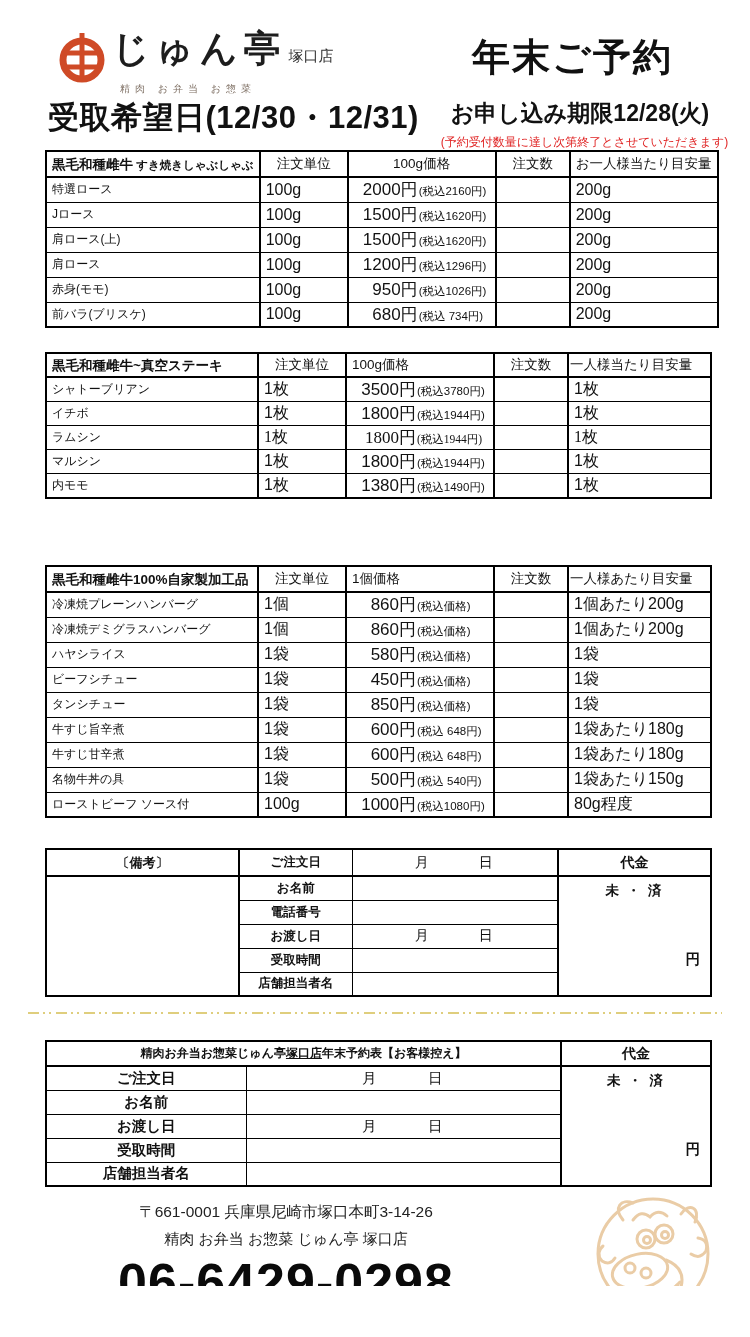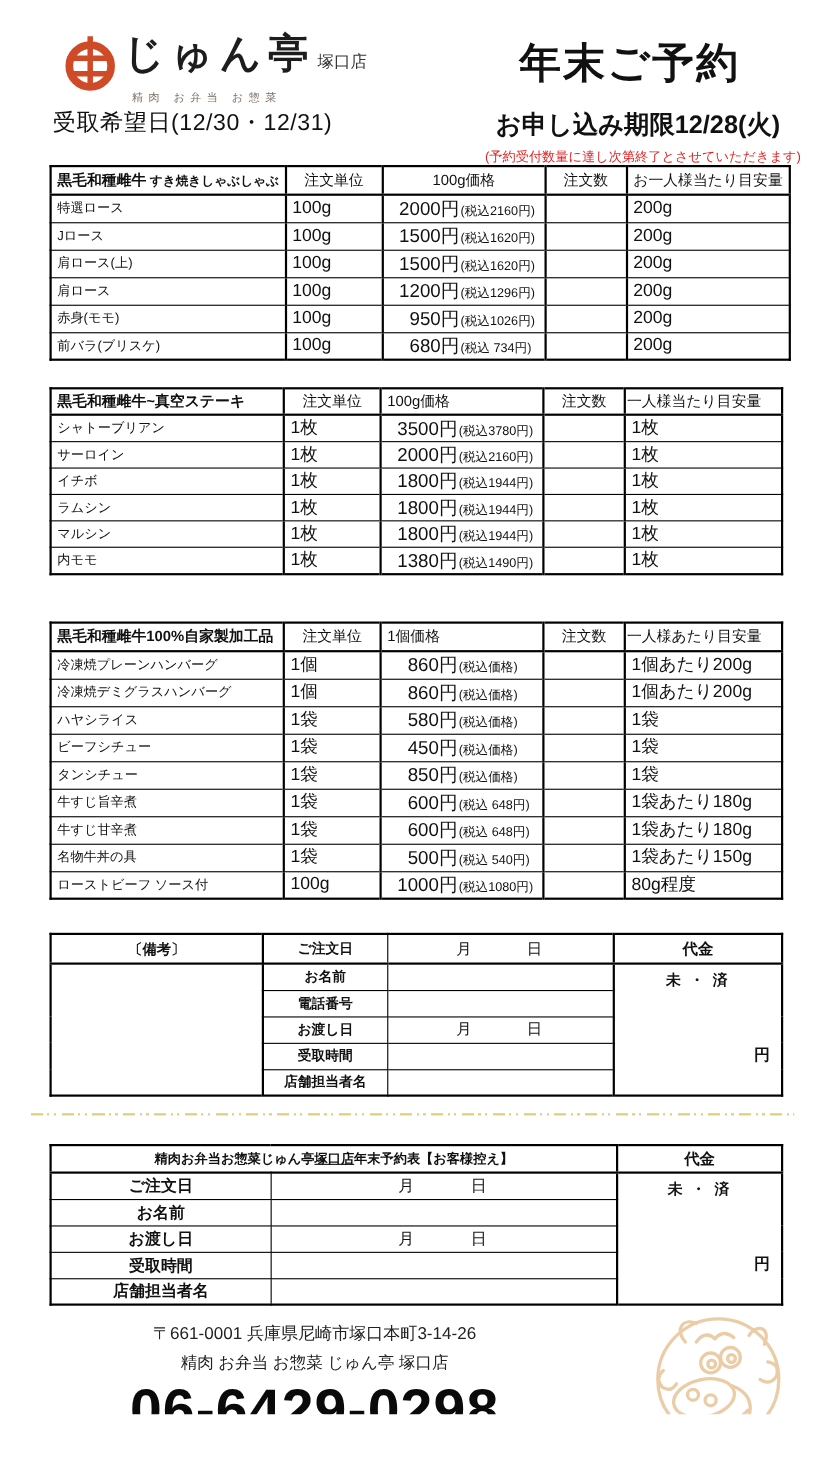--- a/index.html
+++ b/index.html
@@ -5,21 +5,21 @@
   html,body{margin:0;padding:0;}
   body{background:#fff;font-family:"Liberation Sans","DejaVu Sans",sans-serif;color:#111;}
   #page{position:relative;width:750px;height:1286px;background:#fff;overflow:hidden;}
 
   
   .brand-logo{position:absolute;left:56px;top:30px;}
   .brand-line{position:absolute;left:112px;top:24px;white-space:nowrap;}
   .brand-name{font-family:"DejaVu Serif","Liberation Serif",serif;font-weight:bold;font-size:37px;color:#1d1d1d;letter-spacing:6px;}
   .brand-branch{font-family:"DejaVu Serif","Liberation Serif",serif;font-size:15px;color:#333;margin-left:2px;}
   .brand-sub{position:absolute;left:120px;top:82px;font-size:10px;letter-spacing:5px;color:#7d6e62;}
-  .pickup{position:absolute;left:48px;top:97px;font-size:21px;font-weight:normal;letter-spacing:0.5px;}
+  .pickup{position:absolute;left:48px;top:97px;font-size:31px;font-weight:bold;letter-spacing:0.5px;}
   .main-title{position:absolute;left:430px;top:32px;width:285px;text-align:center;font-size:38px;font-weight:bold;letter-spacing:2px;}
   .deadline{position:absolute;left:425px;top:98px;width:310px;text-align:center;font-size:23px;font-weight:bold;}
   .notice{position:absolute;left:432px;top:134px;width:305px;text-align:center;font-size:12px;}
 
   
   .tablebox{position:absolute;left:45px;}
   table{border-collapse:collapse;table-layout:fixed;}
   .ptable,.mtable,.ctable{border:2px solid #000;}
 
   
@@ -173,34 +173,27 @@
         </thead>
         <tbody>
           <tr style="height: 23px;">
             <td class="c-name">シャトーブリアン</td>
             <td class="c-unit">1枚</td>
             <td class="c-price"><span class="p-main">3500円</span><span class="p-tax">(税込3780円)</span></td>
             <td class="c-qty"></td>
             <td class="c-guide">1枚</td>
           </tr>
           <tr style="height: 23px;">
-            <td class="c-name">サーロイン</td>
-            <td class="c-unit">1枚</td>
-            <td class="c-price"><span class="p-main">2000円</span><span class="p-tax">(税込2160円)</span></td>
-            <td class="c-qty"></td>
-            <td class="c-guide">1枚</td>
-          </tr>
-          <tr style="height: 23px;">
             <td class="c-name">イチボ</td>
             <td class="c-unit">1枚</td>
             <td class="c-price"><span class="p-main">1800円</span><span class="p-tax">(税込1944円)</span></td>
             <td class="c-qty"></td>
             <td class="c-guide">1枚</td>
           </tr>
-          <tr style="height: 23px;">
+          <tr style="height: 23px; font-family: Liberation Serif, serif;">
             <td class="c-name">ラムシン</td>
             <td class="c-unit">1枚</td>
             <td class="c-price"><span class="p-main">1800円</span><span class="p-tax">(税込1944円)</span></td>
             <td class="c-qty"></td>
             <td class="c-guide">1枚</td>
           </tr>
           <tr style="height: 23px;">
             <td class="c-name">マルシン</td>
             <td class="c-unit">1枚</td>
             <td class="c-price"><span class="p-main">1800円</span><span class="p-tax">(税込1944円)</span></td>

